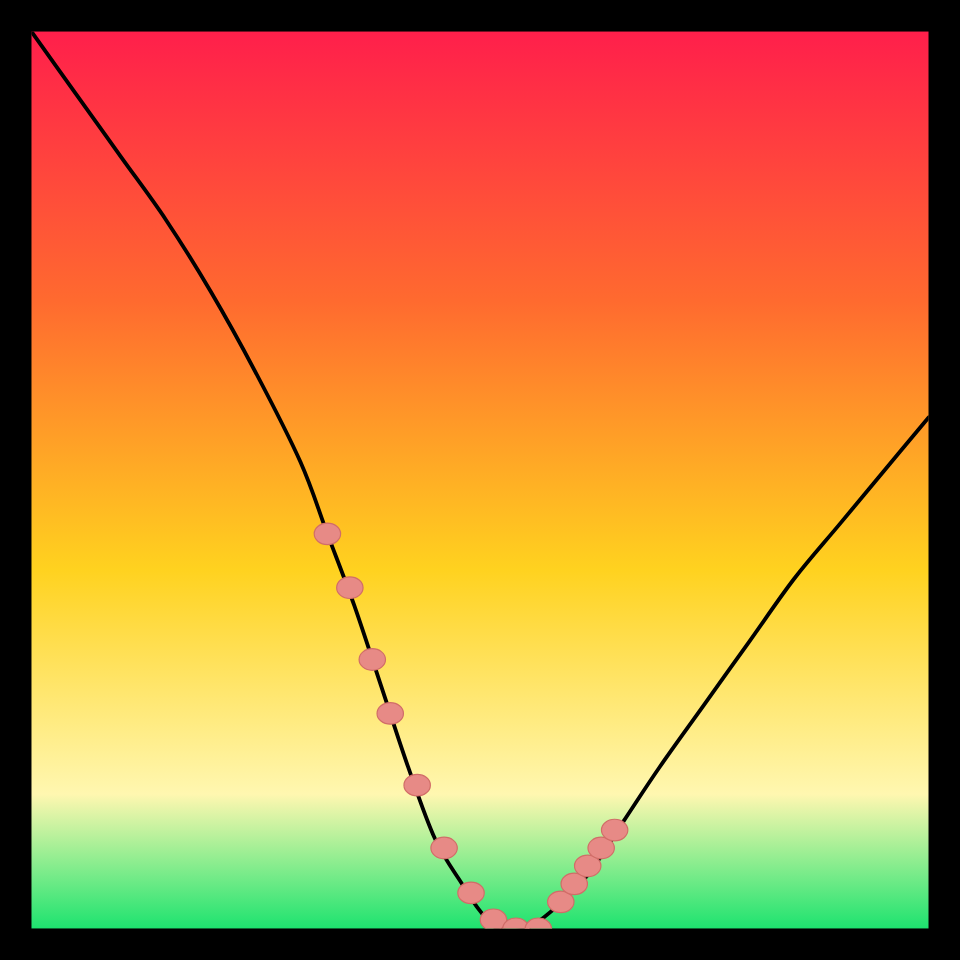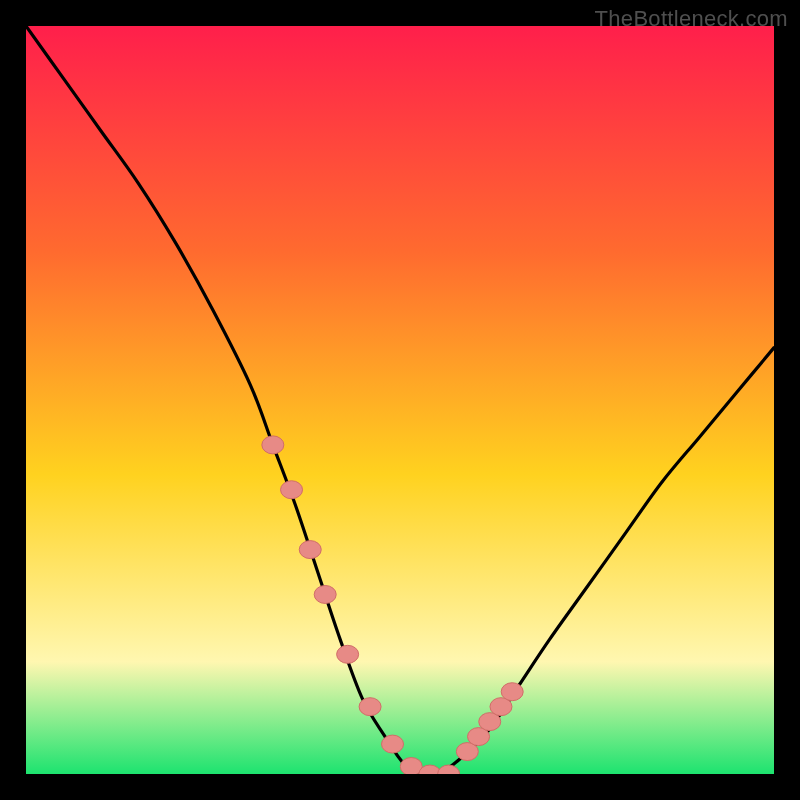--- a/index.html
+++ b/index.html
@@ -75,15 +75,14 @@
           <ellipse cx="422.61999999999995" cy="748" rx="11" ry="9" fill="#e78a86" stroke="#d16d68" stroke-width="1"></ellipse>
           <ellipse cx="441.32" cy="725.56" rx="11" ry="9" fill="#e78a86" stroke="#d16d68" stroke-width="1"></ellipse>
           <ellipse cx="452.53999999999996" cy="710.6" rx="11" ry="9" fill="#e78a86" stroke="#d16d68" stroke-width="1"></ellipse>
           <ellipse cx="463.76" cy="695.64" rx="11" ry="9" fill="#e78a86" stroke="#d16d68" stroke-width="1"></ellipse>
           <ellipse cx="474.98" cy="680.6800000000001" rx="11" ry="9" fill="#e78a86" stroke="#d16d68" stroke-width="1"></ellipse>
           <ellipse cx="486.2" cy="665.72" rx="11" ry="9" fill="#e78a86" stroke="#d16d68" stroke-width="1"></ellipse>
         </g>
     </svg>
   </div>
 
-  <div class="watermark">TheBottleneck.com</div>
 
 </div>
 
 </body></html>

